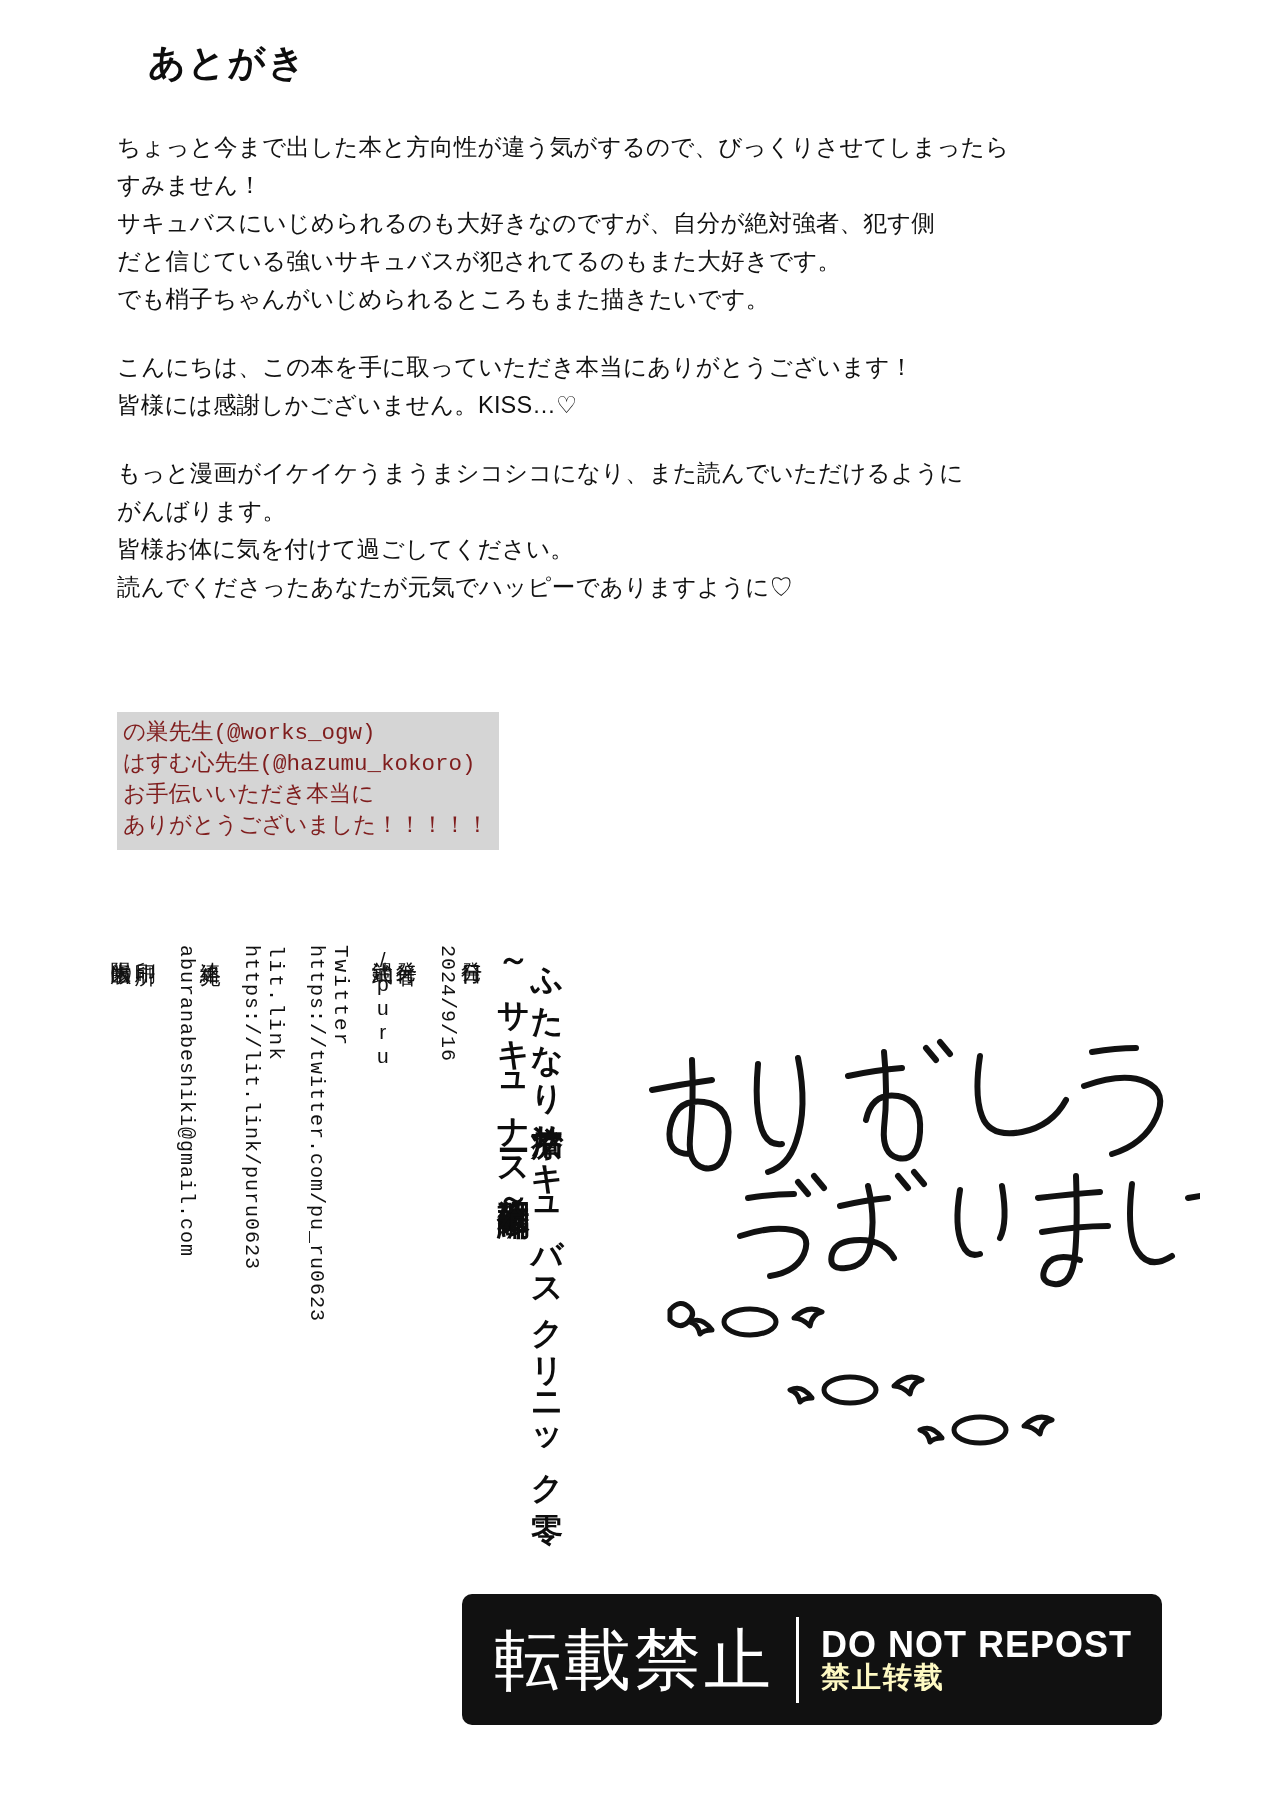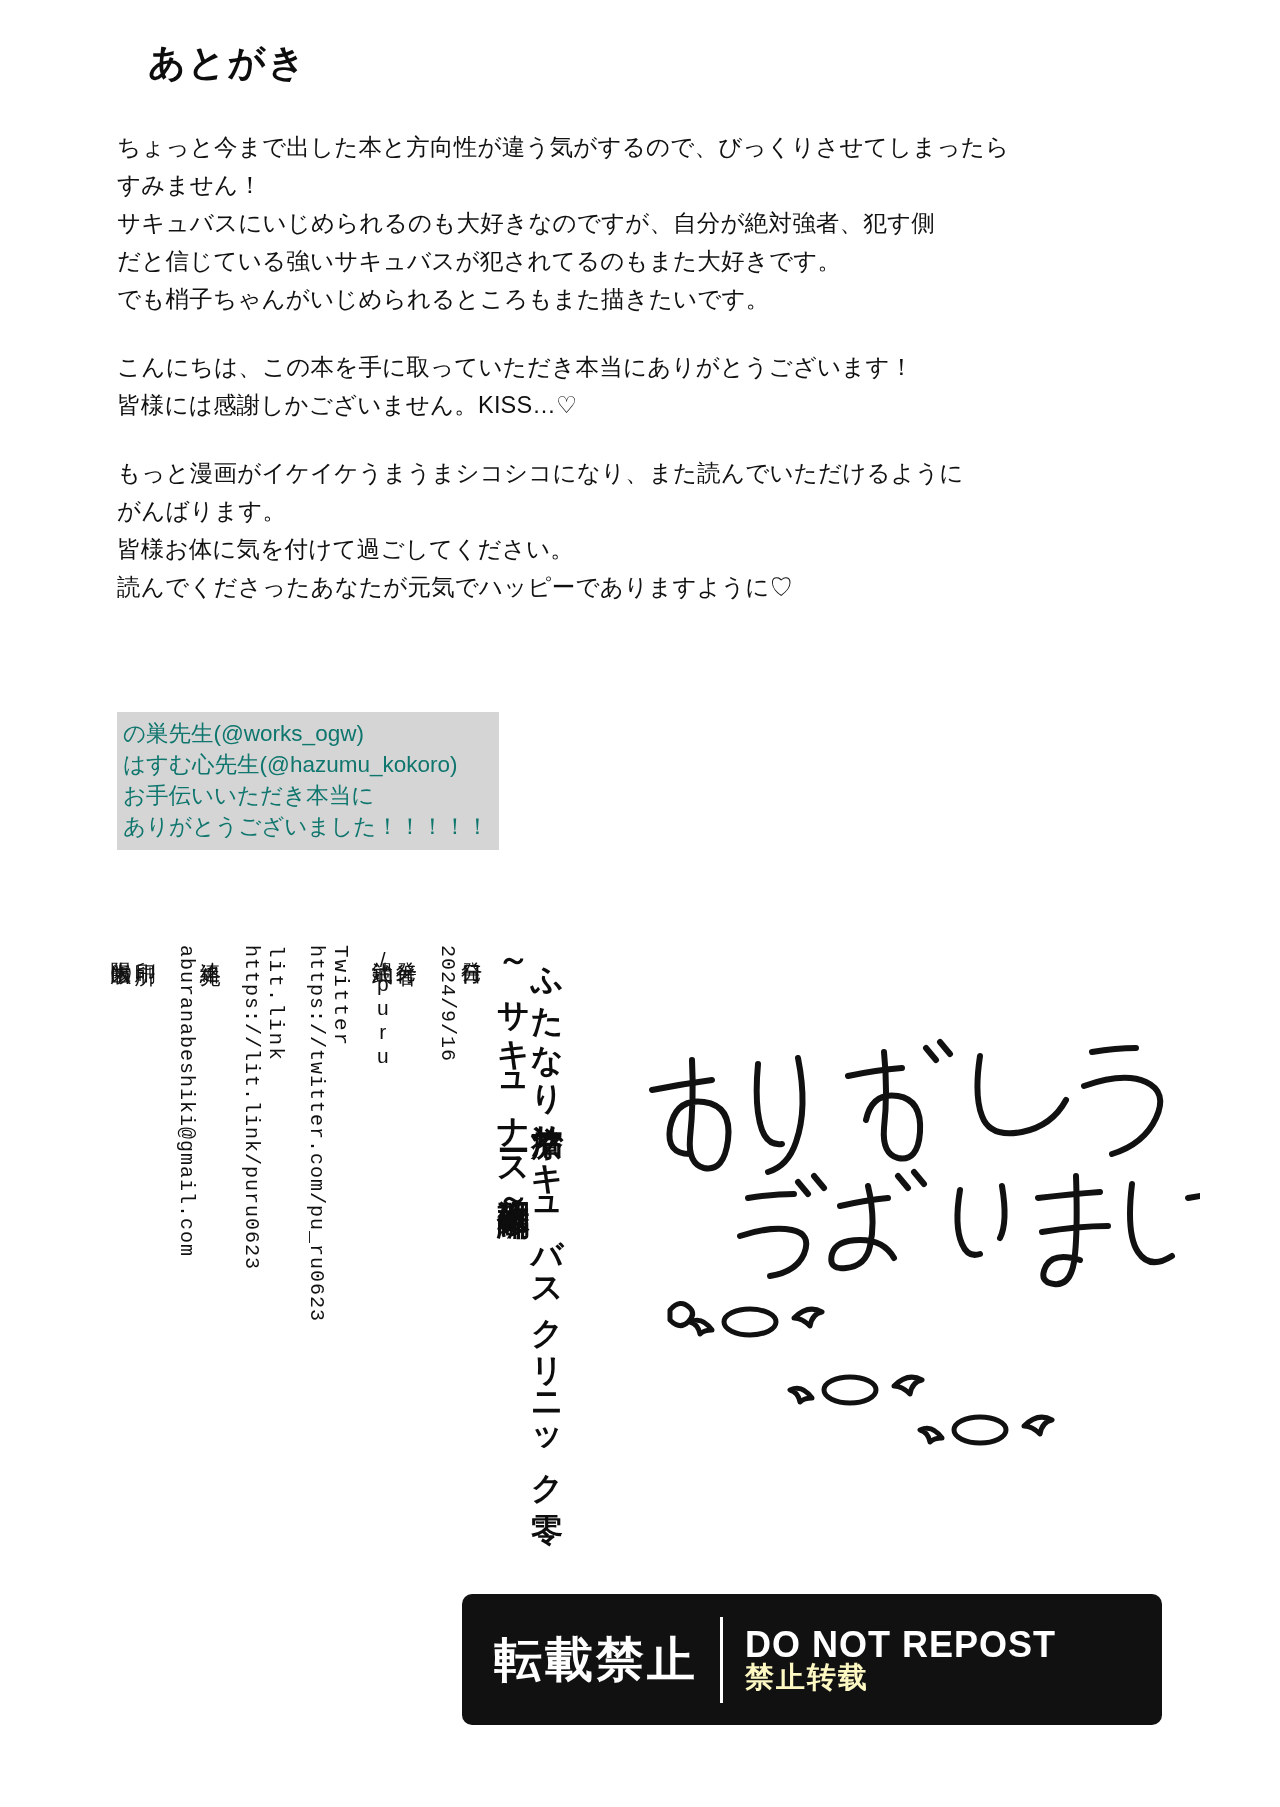--- a/index.html
+++ b/index.html
@@ -53,23 +53,24 @@
 
   
   .thanks-note {
     position: absolute;
     left: 117px;
     top: 712px;
     background: #d5d5d5;
     padding: 6px 10px 8px 6px;
     font-size: 22.5px;
     line-height: 31px;
-    color: #0f766e;
+    color: #7f1d1d;
     white-space: pre-line;
     display: inline-block;
+    font-family: Liberation Mono, monospace;
   }
 
   
   .colophon {
     position: absolute;
     left: 90px;
     top: 945px;
     height: 740px;
     display: flex;
     flex-direction: row-reverse;
@@ -135,22 +136,22 @@
     height: 131px;
     background: #111111;
     border-radius: 10px;
     display: flex;
     align-items: center;
     padding: 0 20px;
     box-sizing: border-box;
   }
   .repost-jp {
     color: #ffffff;
-    font-size: 48px;
-    font-weight: bold;
+    font-size: 67px;
+    font-weight: normal;
     letter-spacing: 3px;
     line-height: 1;
     padding: 0 16px 0 12px;
   }
   .repost-divider {
     width: 3px;
     height: 86px;
     background: #ffffff;
     margin: 0 22px 0 6px;
   }

